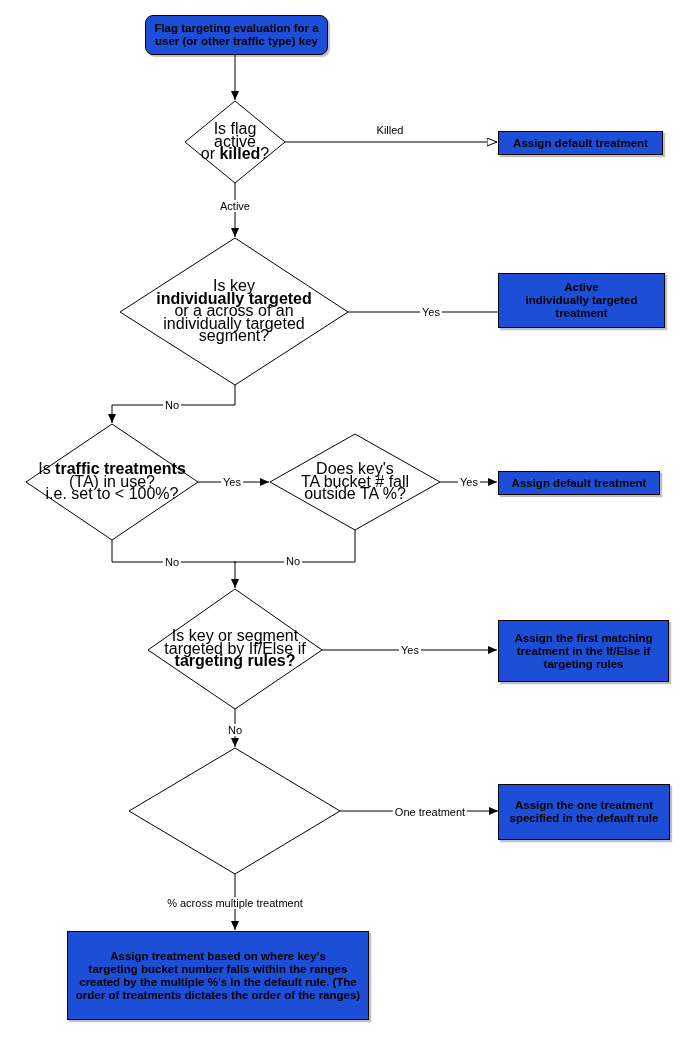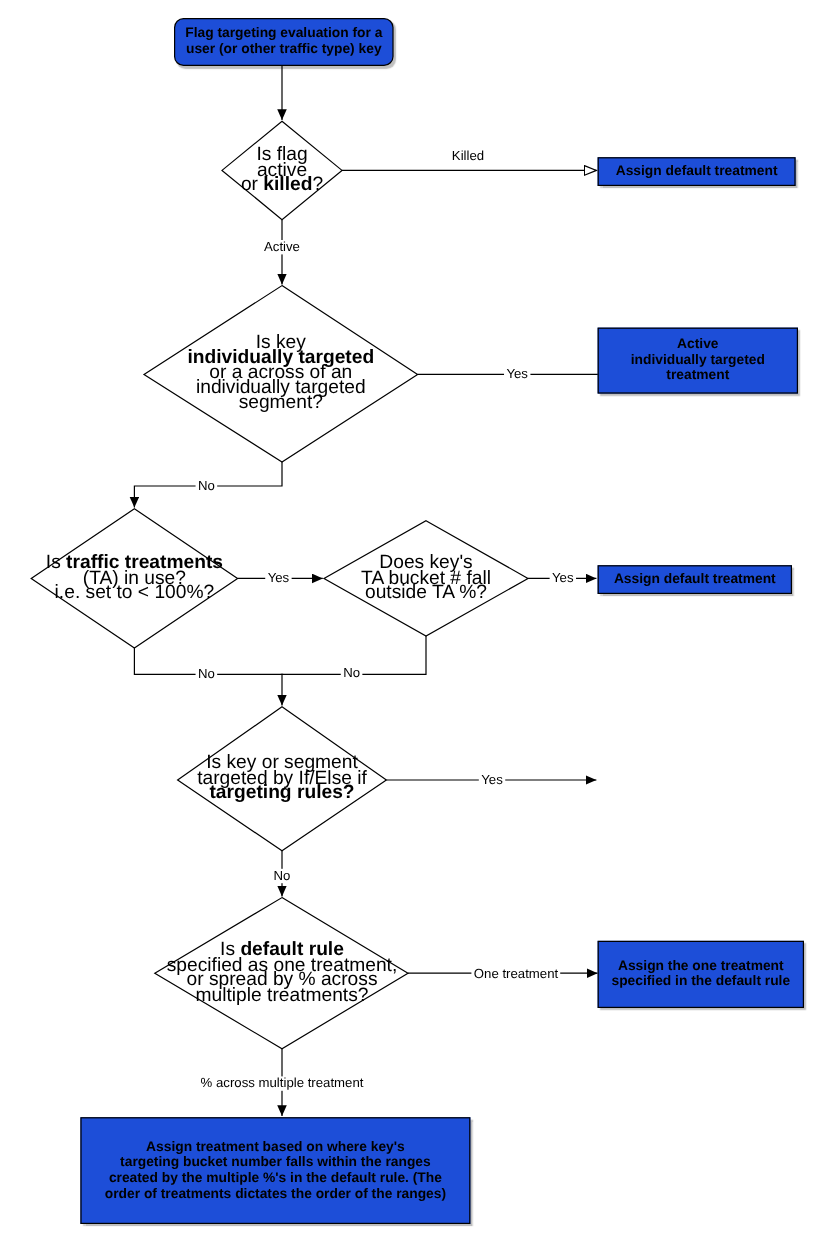--- a/index.html
+++ b/index.html
@@ -105,27 +105,32 @@
   <div class="rect-node" style="left:498px; top:273px; width:167px; height:55px;">
     <div>Active</div>
     <div>individually targeted</div>
     <div>treatment</div>
   </div>
 
   <div class="rect-node" style="left:498px; top:471px; width:162px; height:24px;">
     <div>Assign default treatment</div>
   </div>
 
+  <div class="rect-node" style="left:498px; top:620px; width:171px; height:62px;">
+    <div>Assign the first matching</div>
+    <div>treatment in the If/Else if</div>
+    <div>targeting rules</div>
+  </div>
 
   <div class="rect-node" style="left:498px; top:784px; width:172px; height:56px;">
     <div>Assign the one treatment</div>
     <div>specified in the default rule</div>
   </div>
 
-  <div class="rect-node" style="left:67px; top:931px; width:325px; height:89px;">
+  <div class="rect-node" style="left:67px; top:931px; width:302px; height:89px;">
     <div>Assign treatment based on where key's</div>
     <div>targeting bucket number falls within the ranges</div>
     <div>created by the multiple %'s in the default rule. (The</div>
     <div>order of treatments dictates the order of the ranges)</div>
   </div>
 
   <div class="node-text" style="left:235px; top:142px;">
     <div>Is flag</div>
     <div>active</div>
     <div><span>or </span><b>killed</b><span>?</span></div>
@@ -150,26 +155,20 @@
     <div>TA bucket # fall</div>
     <div>outside TA %?</div>
   </div>
 
   <div class="node-text" style="left:235px; top:649px;">
     <div>Is key or segment</div>
     <div>targeted by If/Else if</div>
     <div><b>targeting rules?</b></div>
   </div>
 
-  <div class="node-text" style="left:235px; top:811px;">
-    <div><span>Is </span><b>default rule</b></div>
-    <div>specified as one treatment,</div>
-    <div>or spread by % across</div>
-    <div>multiple treatments?</div>
-  </div>
 
   <span class="edge-label" style="left:390px; top:130px;">Killed</span>
   <span class="edge-label" style="left:235px; top:206px;">Active</span>
   <span class="edge-label" style="left:431px; top:312px;">Yes</span>
   <span class="edge-label" style="left:172px; top:405px;">No</span>
   <span class="edge-label" style="left:232px; top:482px;">Yes</span>
   <span class="edge-label" style="left:469px; top:482px;">Yes</span>
   <span class="edge-label" style="left:172px; top:562px;">No</span>
   <span class="edge-label" style="left:293px; top:561px;">No</span>
   <span class="edge-label" style="left:410px; top:650px;">Yes</span>

